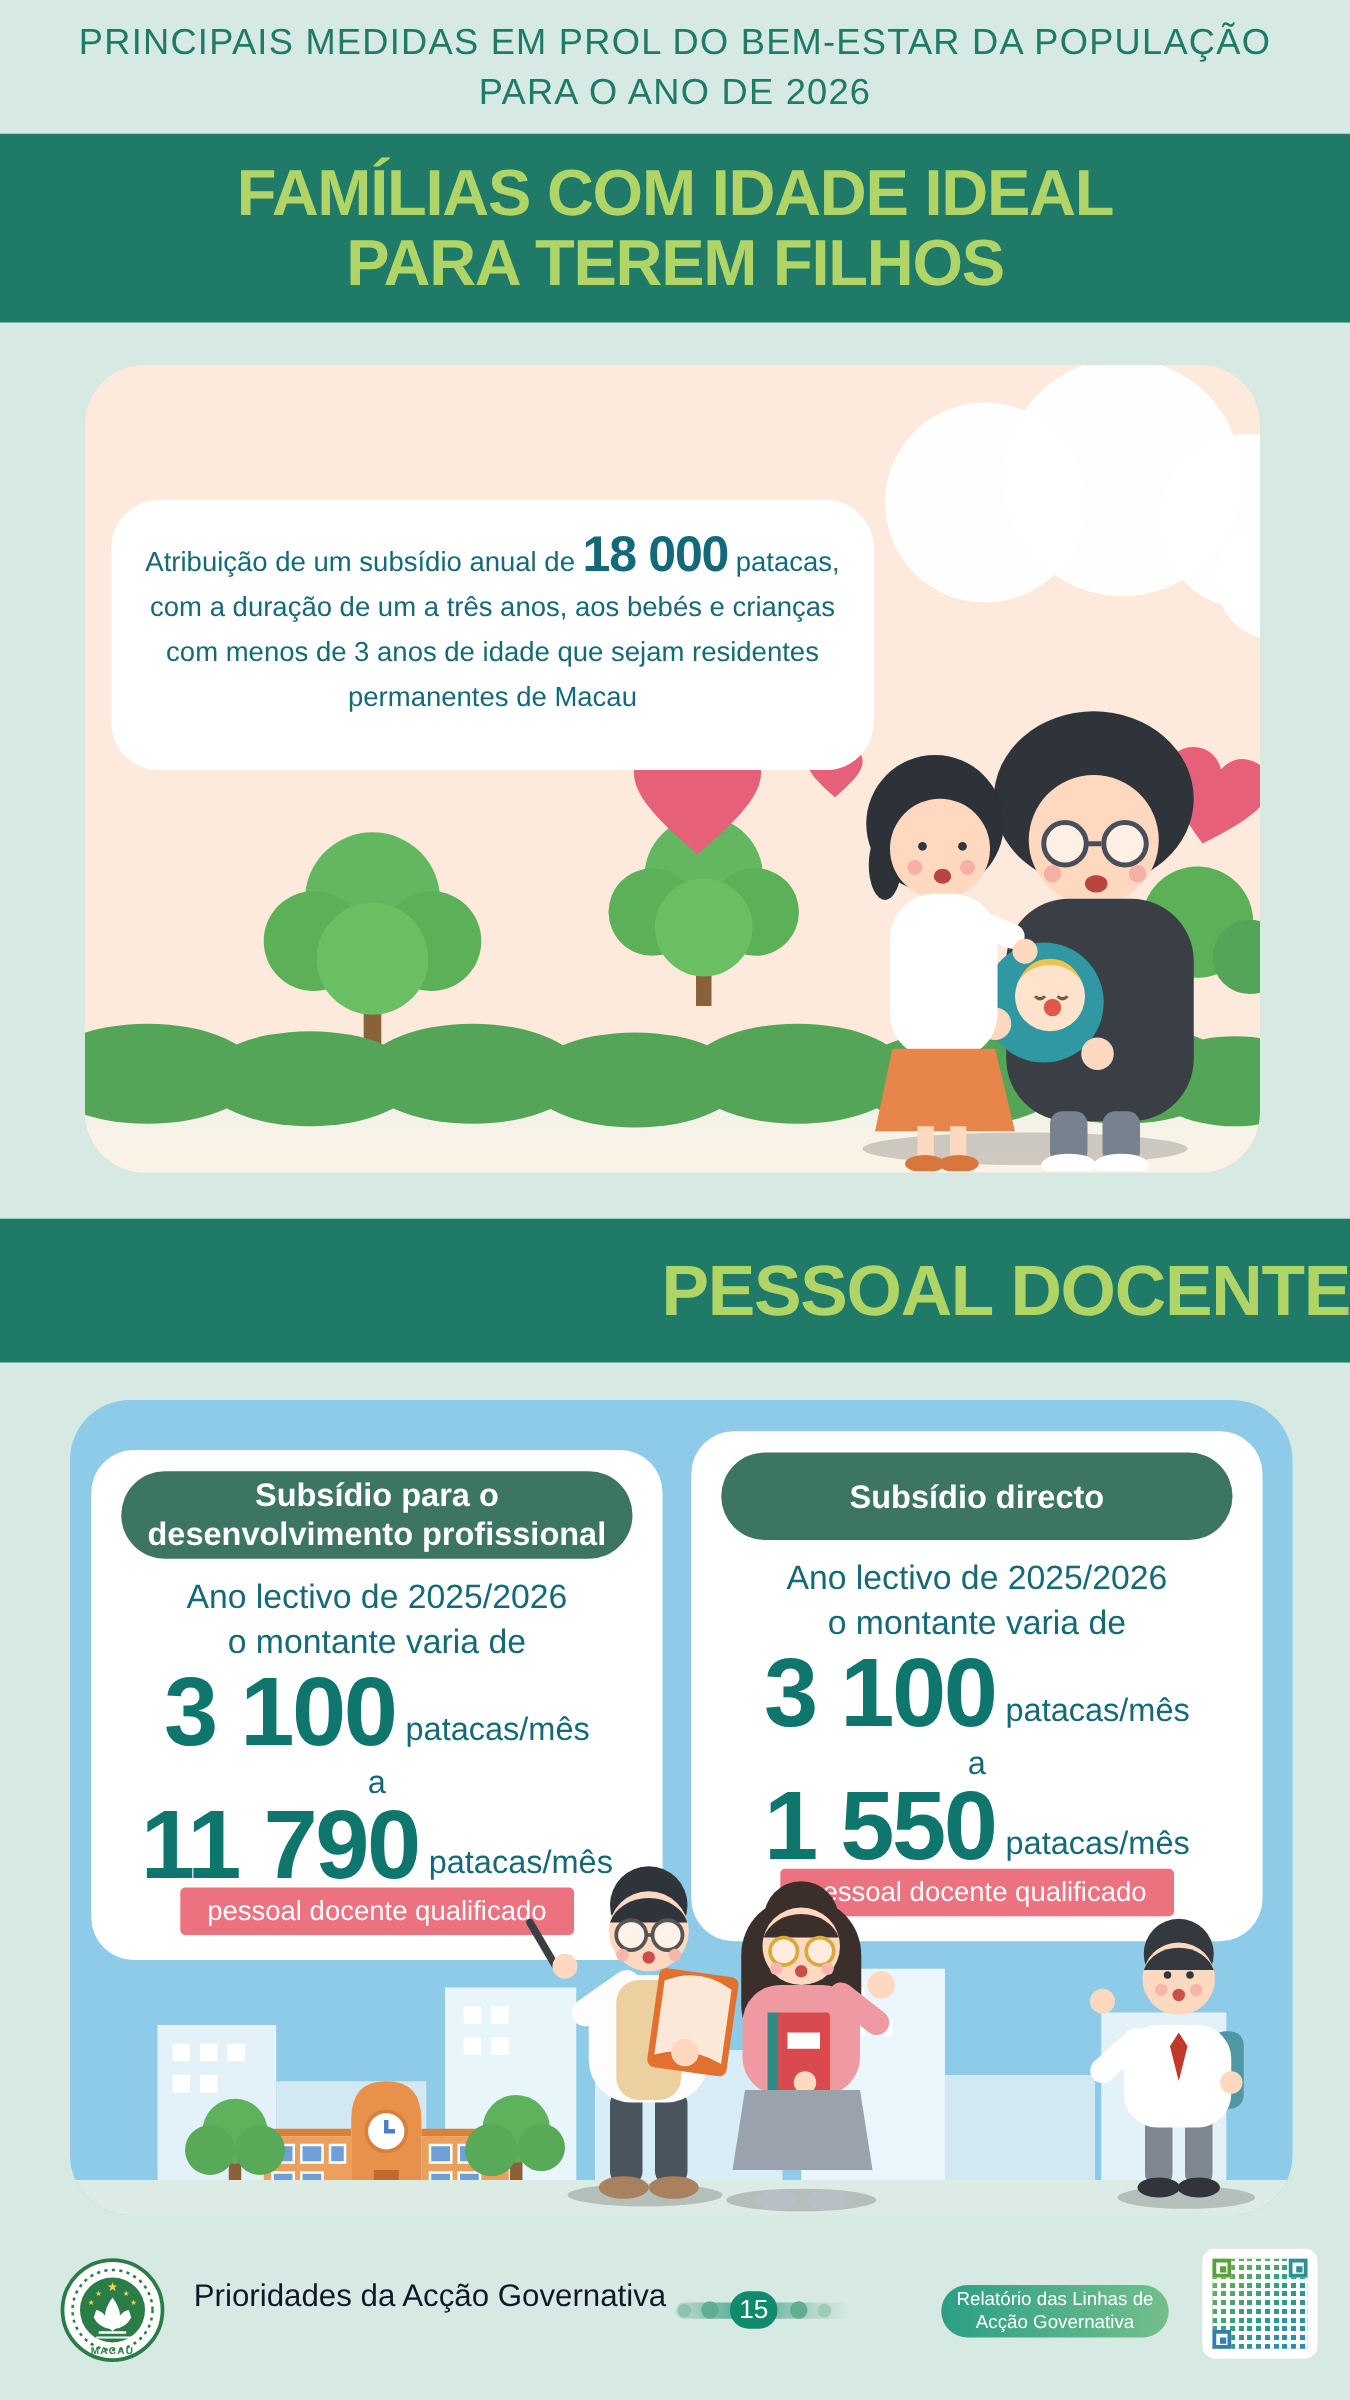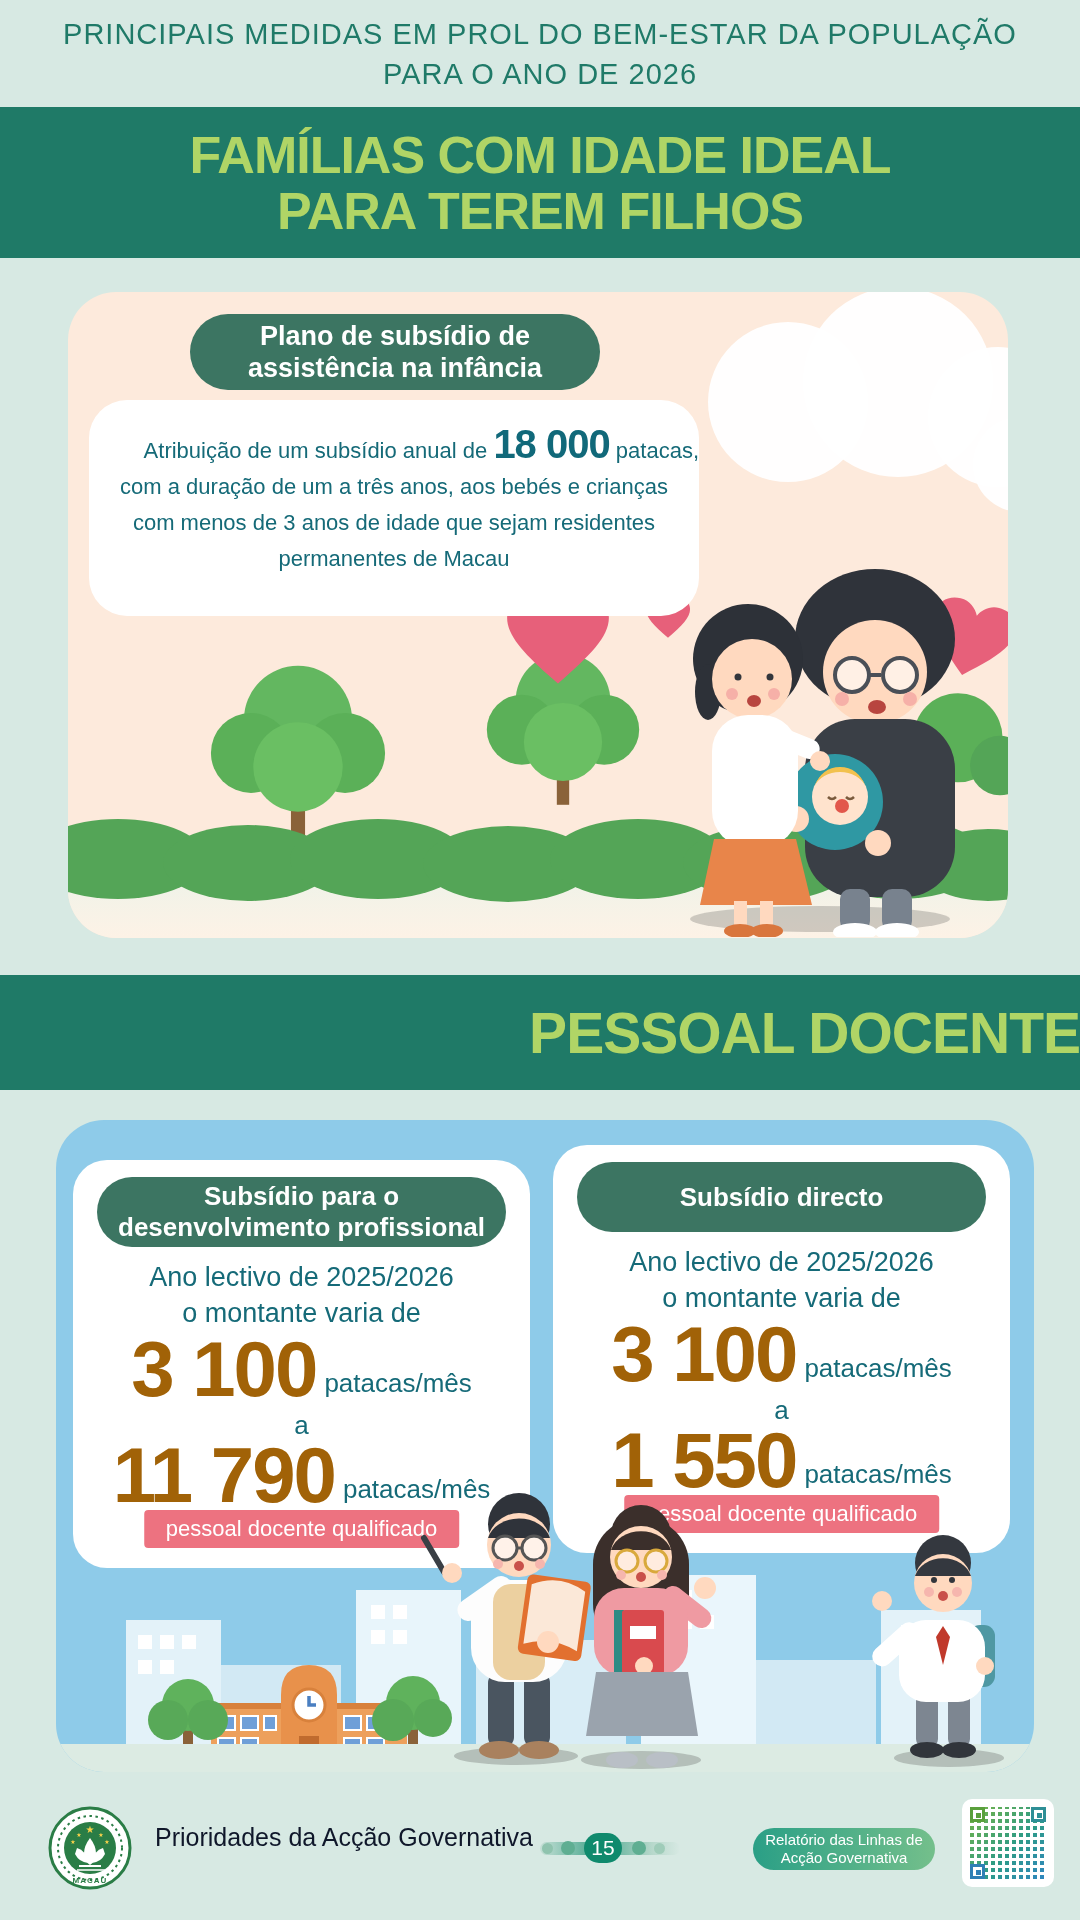--- a/index.html
+++ b/index.html
@@ -24,21 +24,21 @@
   
   .peach-card{position:absolute;left:68px;top:292px;width:940px;height:646px;background:#fdeadc;
     border-radius:48px;overflow:hidden;}
   .cloud{position:absolute;background:#ffffff;border-radius:50%;opacity:.95;}
   .plan-pill{position:absolute;left:122px;top:22px;width:410px;height:76px;background:#3c7562;
     border-radius:38px;display:flex;flex-direction:column;justify-content:center;align-items:center;}
   .plan-pill span{color:#fff;font-weight:bold;font-size:27px;line-height:32px;}
   .infobox{position:absolute;left:21px;top:108px;width:610px;height:216px;background:#ffffff;
     border-radius:38px;box-sizing:border-box;padding-top:26px;}
   .infobox .pline{color:#156a78;font-size:22px;line-height:36px;text-align:center;white-space:pre;}
-  .infobox .l1{display:flex;align-items:baseline;justify-content:flex-end;}
+  .infobox .l1{display:flex;align-items:baseline;justify-content:center;}
   .infobox .amount{font-size:40px;font-weight:bold;color:#11697a;letter-spacing:-1px;}
   .groundband{position:absolute;left:0;top:575px;width:940px;height:71px;
     background:linear-gradient(#edf3e9,#fdf2e6);}
   svg{display:block;}
 
   
   .blue-card{position:absolute;left:56px;top:1120px;width:978px;height:652px;background:#8ecbe9;
     border-radius:48px;overflow:hidden;}
   .blue-ground{position:absolute;left:0;bottom:0;width:978px;height:28px;background:#dcebe3;}
   .wcard{position:absolute;top:25px;width:457px;height:408px;background:#ffffff;border-radius:34px;}
@@ -48,21 +48,21 @@
     border-radius:35px;display:flex;flex-direction:column;justify-content:center;align-items:center;}
   .sub-pill span{color:#fff;font-weight:bold;font-size:26px;line-height:31px;}
   .sub-pill span:empty{display:none;}
   .wrow{position:absolute;left:0;width:457px;text-align:center;color:#156a78;}
   .r-year{top:102px;font-size:27px;}
   .r-intro{top:138px;font-size:27px;}
   .r-amt1{top:170px;}
   .r-a{top:250px;font-size:26px;}
   .r-amt2{top:276px;}
   .amt-row{display:flex;align-items:flex-end;justify-content:center;height:74px;}
-  .amt{font-size:78px;line-height:70px;font-weight:bold;color:#a16207;letter-spacing:-2px;}
+  .amt{font-size:78px;line-height:70px;font-weight:bold;color:#0f766e;letter-spacing:-2px;}
   .unit{font-size:26px;color:#156a78;margin:0 0 5px 8px;}
   .badge{position:absolute;top:350px;left:50%;transform:translateX(-50%);background:#ed7280;
     color:#fff;font-size:22px;line-height:38px;padding:0 22px;border-radius:4px;white-space:nowrap;}
   .scene,.chars{position:absolute;left:0;top:0;}
   .chars{pointer-events:none;}
 
   
   .brand{position:absolute;left:155px;top:1821px;color:#0f172a;font-weight:normal;}
   .brand div{font-size:25px;line-height:32px;}
   .pager{position:absolute;left:540px;top:1828px;width:140px;height:40px;}
@@ -195,24 +195,20 @@
           </g>
         <circle cx="190" cy="214" r="10" fill="#ffd9bf"></circle>
         <path d="M84 292 h82 l16 66 h-112 Z" fill="#e8854a"></path>
         <rect x="104" y="354" width="13" height="28" fill="#ffd9bf"></rect>
         <rect x="130" y="354" width="13" height="28" fill="#ffd9bf"></rect>
         <ellipse cx="110" cy="384" rx="16" ry="7" fill="#d9763d"></ellipse>
         <ellipse cx="137" cy="384" rx="16" ry="7" fill="#d9763d"></ellipse>
       </g>
     </svg>
 
-    <div class="plan-pill">
-      <span>Plano de subsídio de</span>
-      <span>assistência na infância</span>
-    </div>
 
     <div class="infobox">
       <div class="pline l1">
         <span>Atribuição de um subsídio anual de </span><span class="amount">18 000</span><span> patacas,</span>
       </div>
       <div class="pline">com a duração de um a três anos, aos bebés e crianças</div>
       <div class="pline">com menos de 3 anos de idade que sejam residentes</div>
       <div class="pline">permanentes de Macau</div>
     </div>
   </div>

